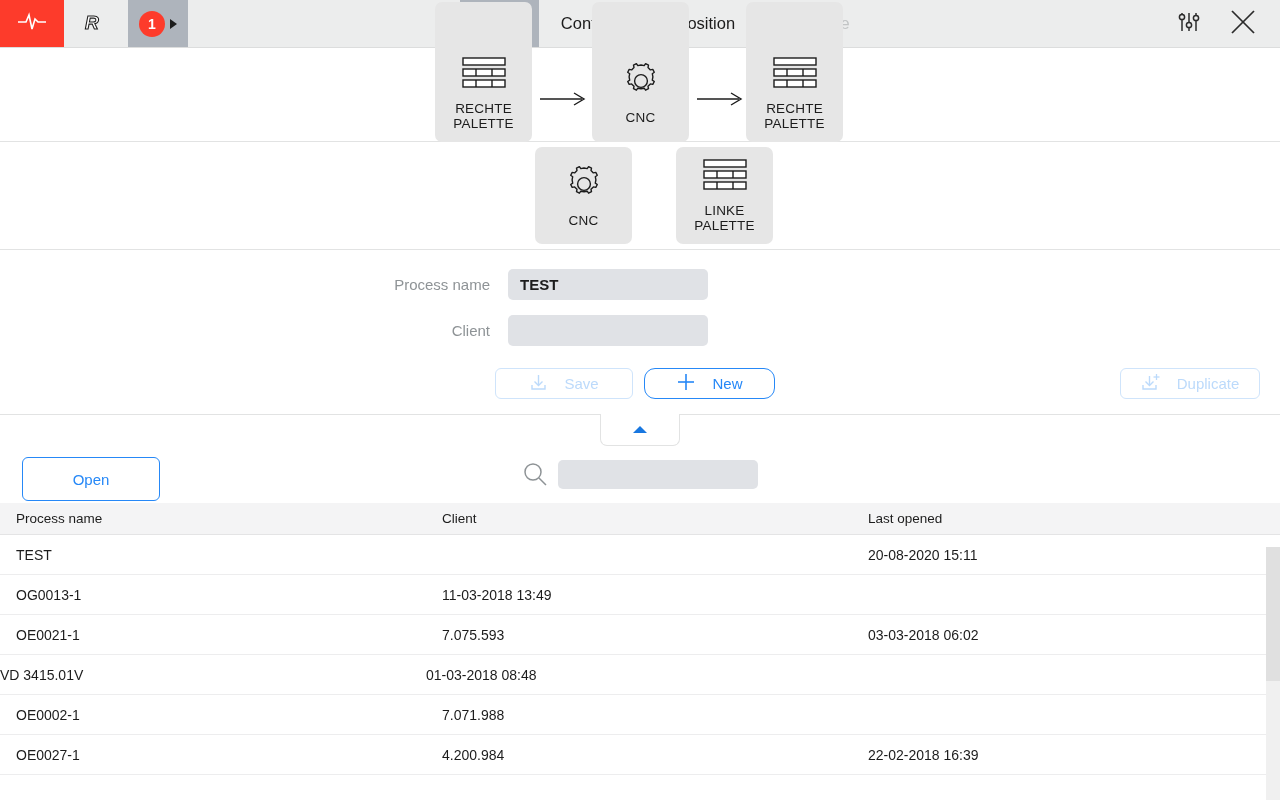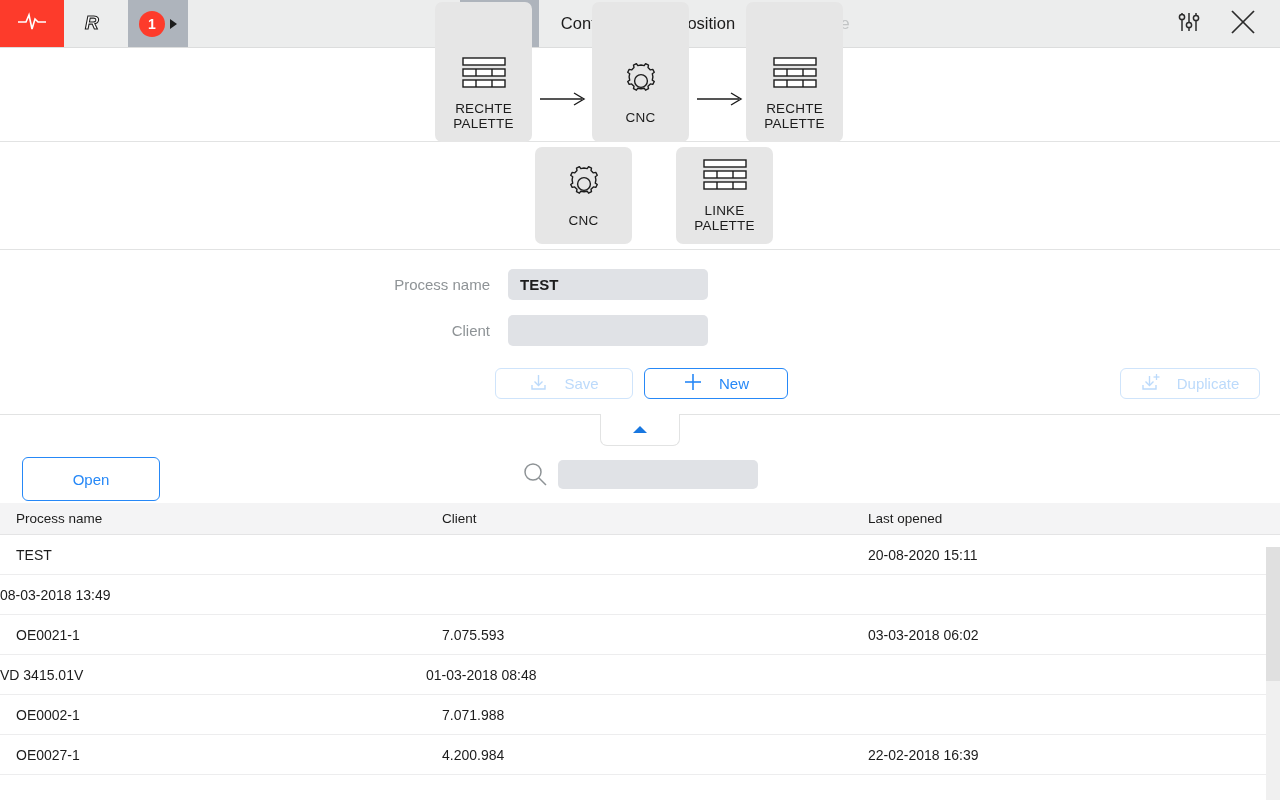--- a/index.html
+++ b/index.html
@@ -318,21 +318,21 @@
     <span>
       <svg width="19" height="19" viewBox="0 0 19 19">
         <line x1="9.5" y1="2" x2="9.5" y2="12" stroke="#bcdafb" stroke-width="1.4"></line>
         <polyline points="5.5,8.5 9.5,12.5 13.5,8.5" fill="none" stroke="#bcdafb" stroke-width="1.4"></polyline>
         <polyline points="3,12 3,16 16,16 16,12" fill="none" stroke="#bcdafb" stroke-width="1.4"></polyline>
       </svg>
     </span>
     <span>Save</span>
   </div>
 
-  <div class="btn btn-primary" style="position:absolute; left:644px; top:118px; width:144px;">
+  <div class="btn btn-primary" style="position:absolute; left:644px; top:118px; width:131px;border-radius:11px;">
     <span>
       <svg width="20" height="20" viewBox="0 0 20 20">
         <line x1="10" y1="2" x2="10" y2="18" stroke="#2688f7" stroke-width="1.6"></line>
         <line x1="2" y1="10" x2="18" y2="10" stroke="#2688f7" stroke-width="1.6"></line>
       </svg>
     </span>
     <span>New</span>
   </div>
 
   <div class="btn btn-disabled" style="position:absolute; left:1120px; top:118px; width:140px;">
@@ -376,21 +376,22 @@
     <div class="th col-client">Client</div>
     <div class="th col-date">Last opened</div>
   </div>
 
   <div class="trow">
     <div class="td col-name">TEST</div>
     <div class="td col-client"></div>
     <div class="td col-date">20-08-2020  15:11</div>
   </div>
   <div class="trow">
-    <div class="td col-date">08-03-2018  13:49</div>
+    <div class="td col-name">OG0013-1</div>
+    <div class="td col-date">11-03-2018  13:49</div>
   </div>
   <div class="trow">
     <div class="td col-name">OE0021-1</div>
     <div class="td col-client">7.075.593</div>
     <div class="td col-date">03-03-2018  06:02</div>
   </div>
   <div class="trow">
     <div class="td col-client">VD 3415.01V</div>
     <div class="td col-date">01-03-2018  08:48</div>
   </div>

